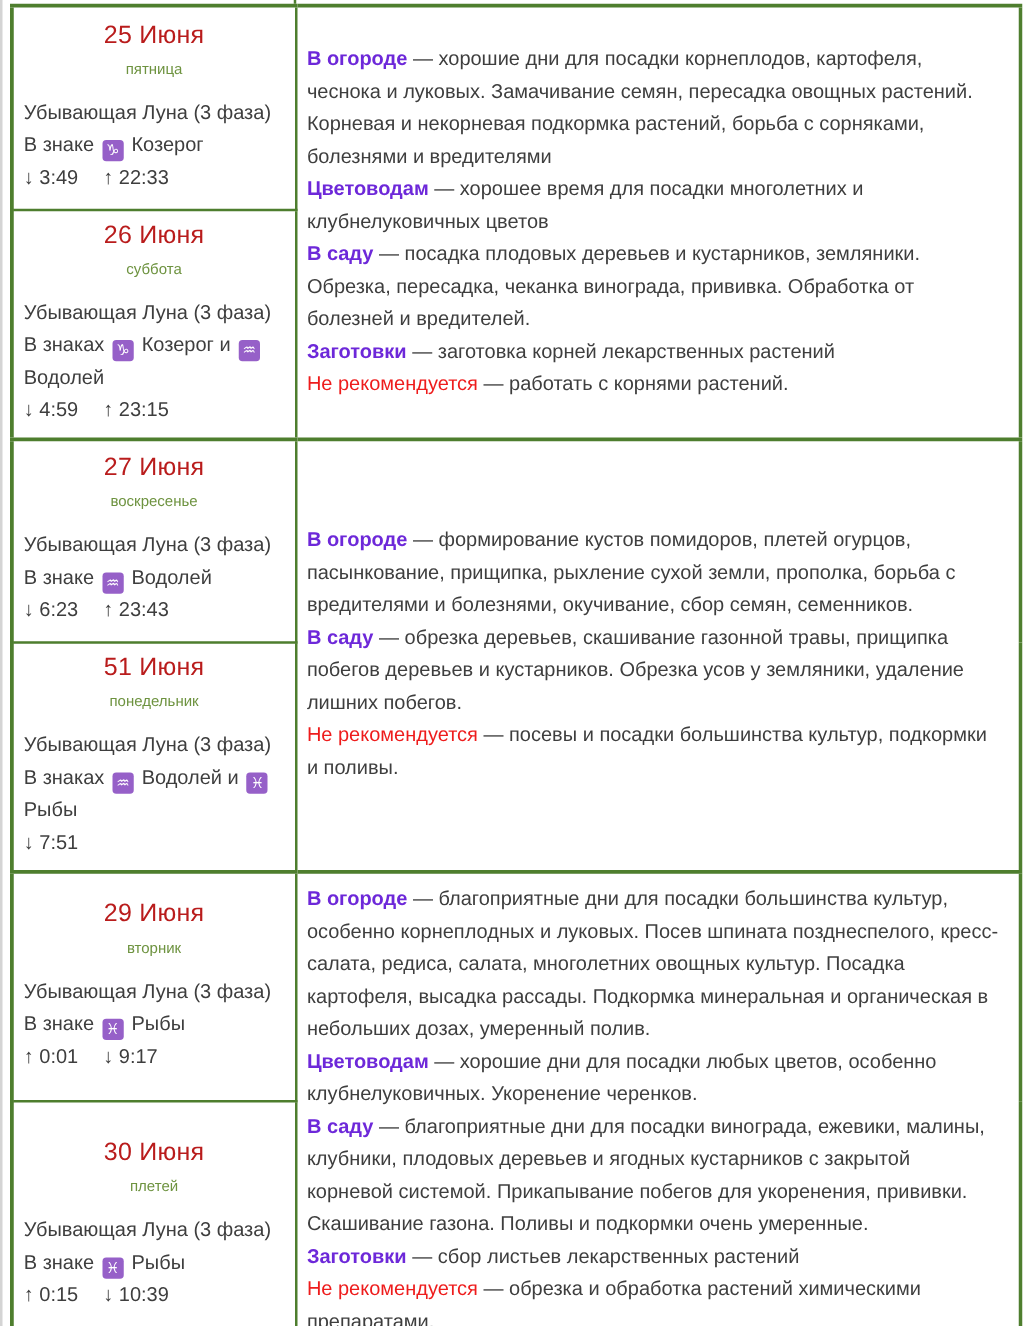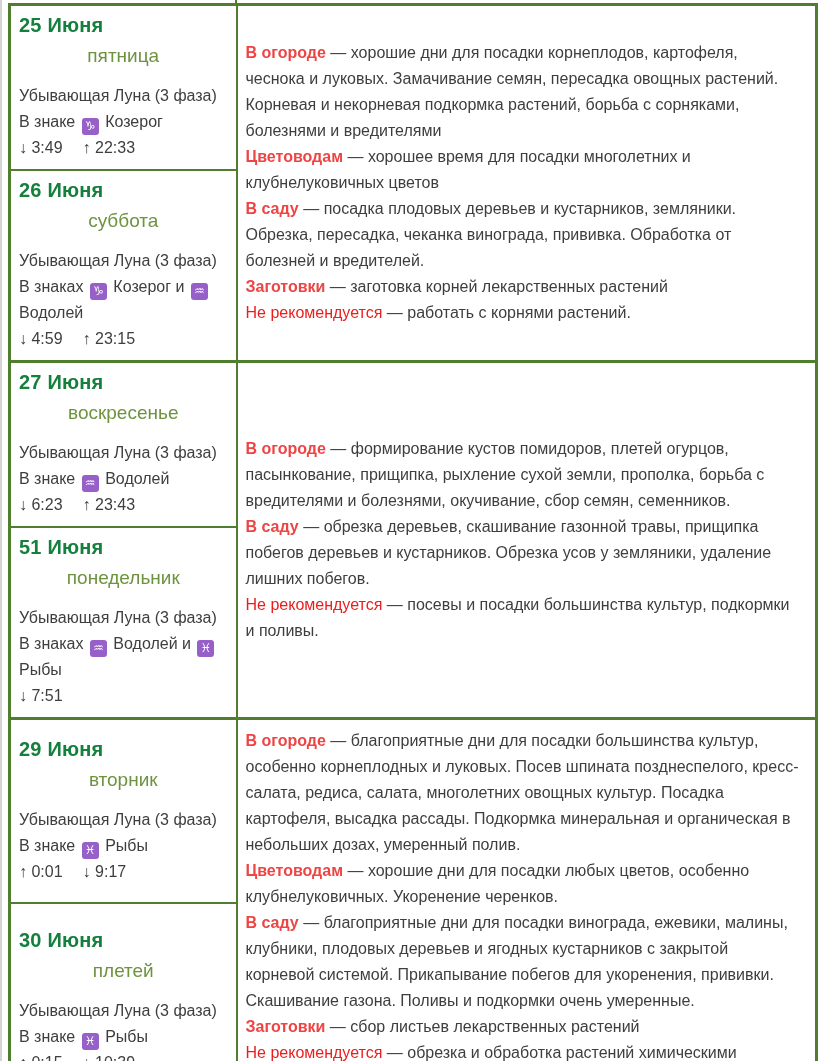--- a/index.html
+++ b/index.html
@@ -17,34 +17,34 @@
     border:3px solid #4e7e2e;
   }
   col.day-col{width:227px;}
   col.advice-col{width:580px;}
   td{border:2px solid #4e7e2e;}
   tr.block-first td{border-top:3px solid #4e7e2e;}
   tr.row-a{height:163px;}
   tr.row-b{height:178px;}
   td.day-cell{vertical-align:middle;padding:8px 8px;}
   td.advice-cell{vertical-align:middle;padding:8px 14px 8px 8px;}
-  .date{font-size:20px;font-weight:bold;color:#15803d;letter-spacing:.2px;}
-  .weekday{font-size:19px;color:#6e9340;text-align:center;margin-top:8px;}
+  .date{font-size:20px;font-weight:normal;color:#b91c1c;text-align:center;letter-spacing:.2px;}
+  .weekday{font-size:12px;color:#6e9340;text-align:center;margin-top:8px;}
   .moon-info{margin-top:16px;font-size:16px;line-height:26px;color:#3e3e3e;}
   .sign-line{font-size:16px;line-height:26px;}
   .times{font-size:16px;line-height:26px;}
   .times .moon-time{margin-right:20px;}
   .times .moon-time:last-child{margin-right:0;}
   .zodiac-icon{
     display:inline-block;width:17px;height:17px;background:#9660c8;color:#ffffff;
     border-radius:3px;font-size:12px;line-height:17px;text-align:center;
     vertical-align:-3px;margin:0 2px;font-family:"DejaVu Sans",sans-serif;
   }
   .advice-cell p{margin:0;font-size:16px;line-height:26px;color:#3e3e3e;}
-  .lbl{font-weight:bold;color:#ef4444;}
+  .lbl{font-weight:bold;color:#6d28d9;}
   .lbl-red{font-weight:normal;color:#ee1c1c;margin-top:24px;}
 </style>
 </head>
 <body>
 
 <div class="page-edge"></div>
 
 <div class="page">
   <div class="prev-edge">
     <span class="prev-divider"></span>

